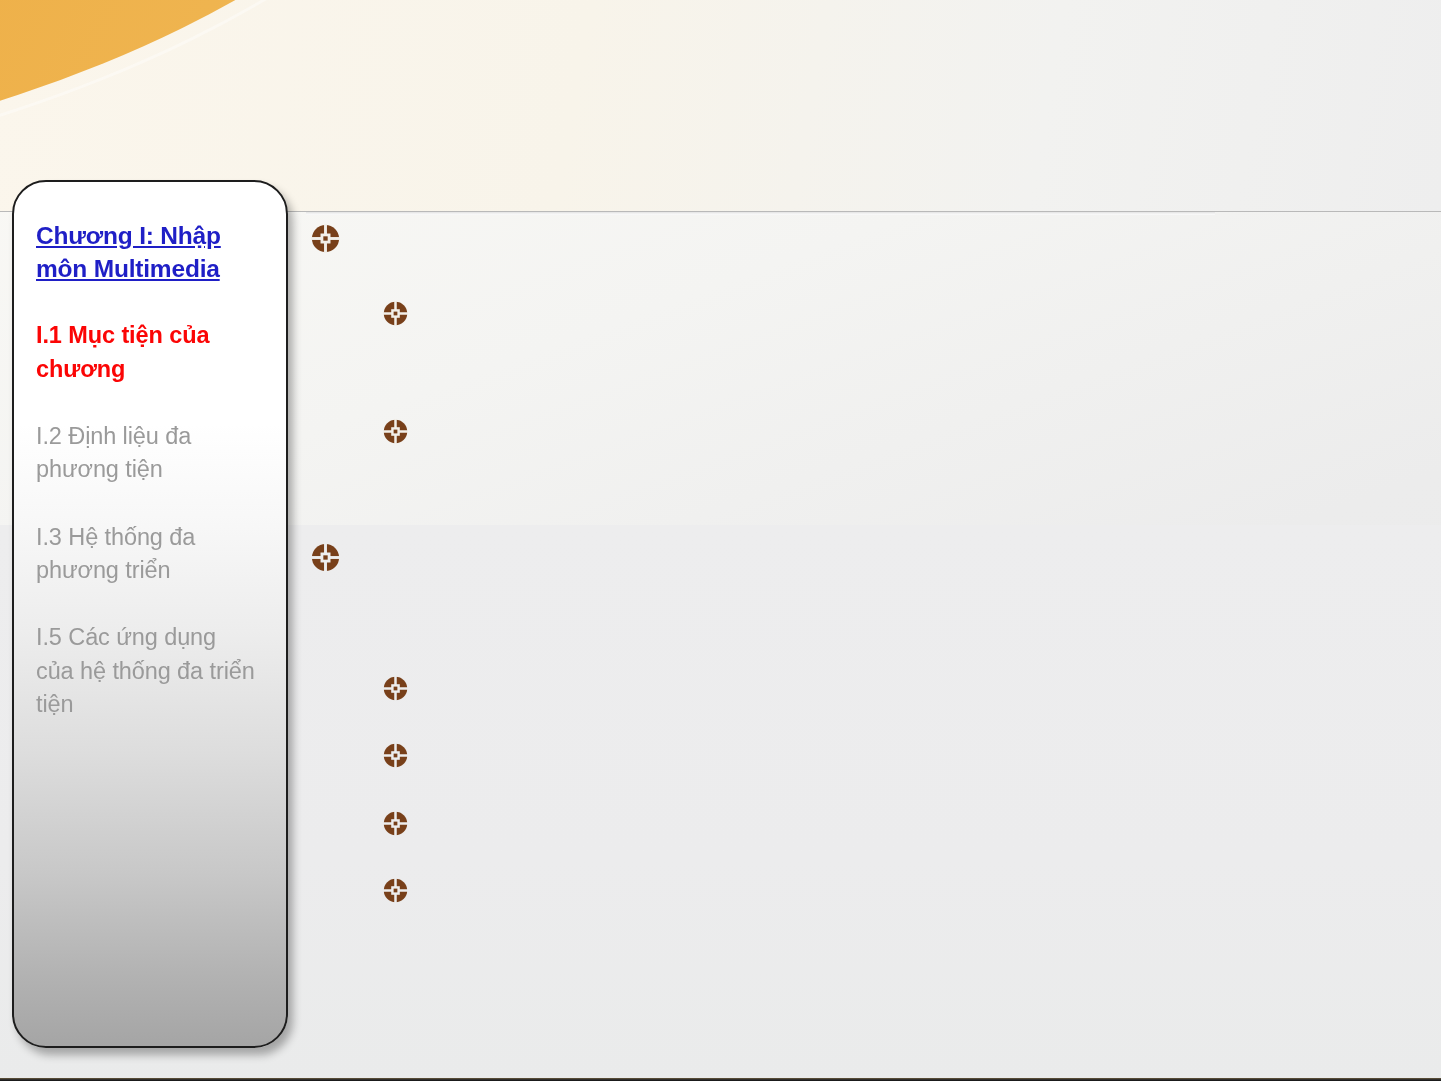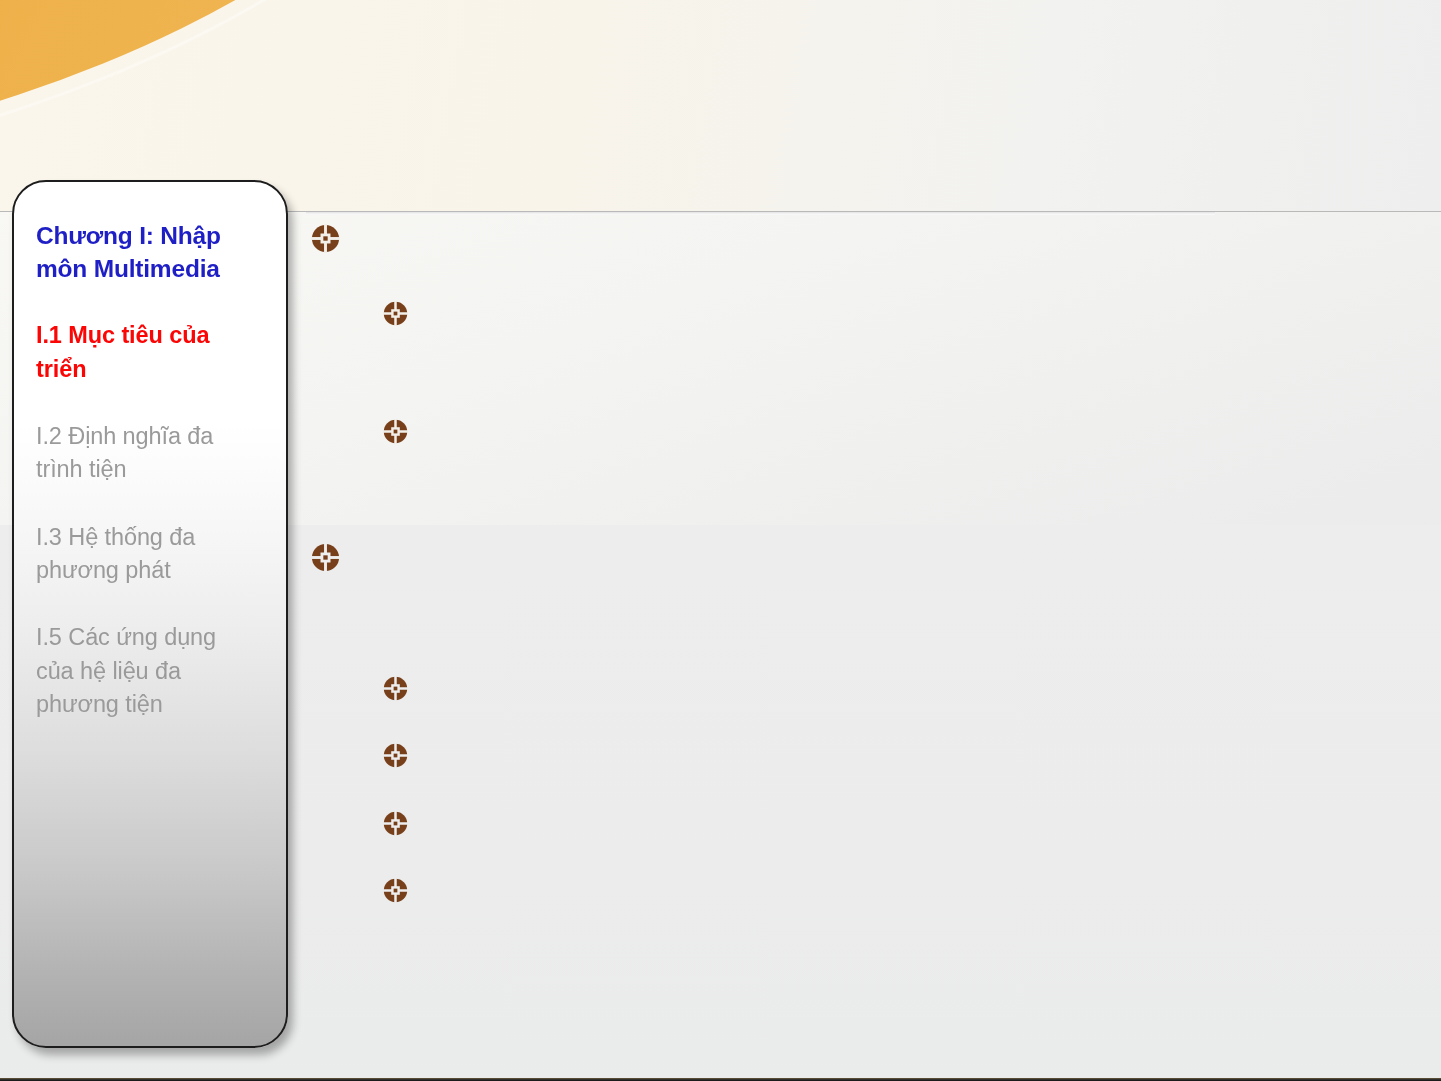--- a/index.html
+++ b/index.html
@@ -149,20 +149,21 @@
     overflow: hidden;
   }
 
   .side-title {
     color: #1f1fc6;
     font-weight: bold;
     font-size: 24.5px;
     line-height: 1.33;
     letter-spacing: -0.2px;
     margin: 0 0 34px 0;
+    text-decoration: underline;
   }
   .side-item {
     font-size: 23.5px;
     line-height: 1.42;
     letter-spacing: -0.1px;
     margin: 0 0 34px 0;
     color: #9a9a9a;
   }
   .side-item.active {
     color: #fb0505;
@@ -220,28 +221,28 @@
     <div class="swoosh-main"></div>
     <div class="swoosh-arc"></div>
   </div>
 
   <div class="header-divider"></div>
   <div class="header-divider-soft"></div>
 
   <div class="side-card">
     <div class="side-title">Chương I: Nhập môn Multimedia</div>
 
-    <div class="side-item active">I.1 Mục tiêu của triển</div>
-
-    <div class="side-item">I.2 Định nghĩa đa trình tiện</div>
-
-    <div class="side-item">I.3 Hệ thống đa phương phát</div>
-
-
-    <div class="side-item">I.5 Các ứng dụng của hệ liệu đa phương tiện</div>
+    <div class="side-item active">I.1 Mục tiện của chương</div>
+
+    <div class="side-item">I.2 Định liệu đa phương tiện</div>
+
+    <div class="side-item">I.3 Hệ thống đa phương triển</div>
+
+
+    <div class="side-item">I.5 Các ứng dụng của hệ thống đa triển tiện</div>
 
   </div>
 
   <div class="content">
 
     <div class="bullet-row" style="left:311px; top:224px;">
       <svg class="bullet-icon" viewBox="0 0 32 32">
         <circle cx="16" cy="16" r="15" fill="#78401a"></circle>
         <rect x="14.4" y="0" width="3.2" height="32" fill="#f2efe9"></rect>
         <rect x="0" y="14.4" width="32" height="3.2" fill="#f2efe9"></rect>

